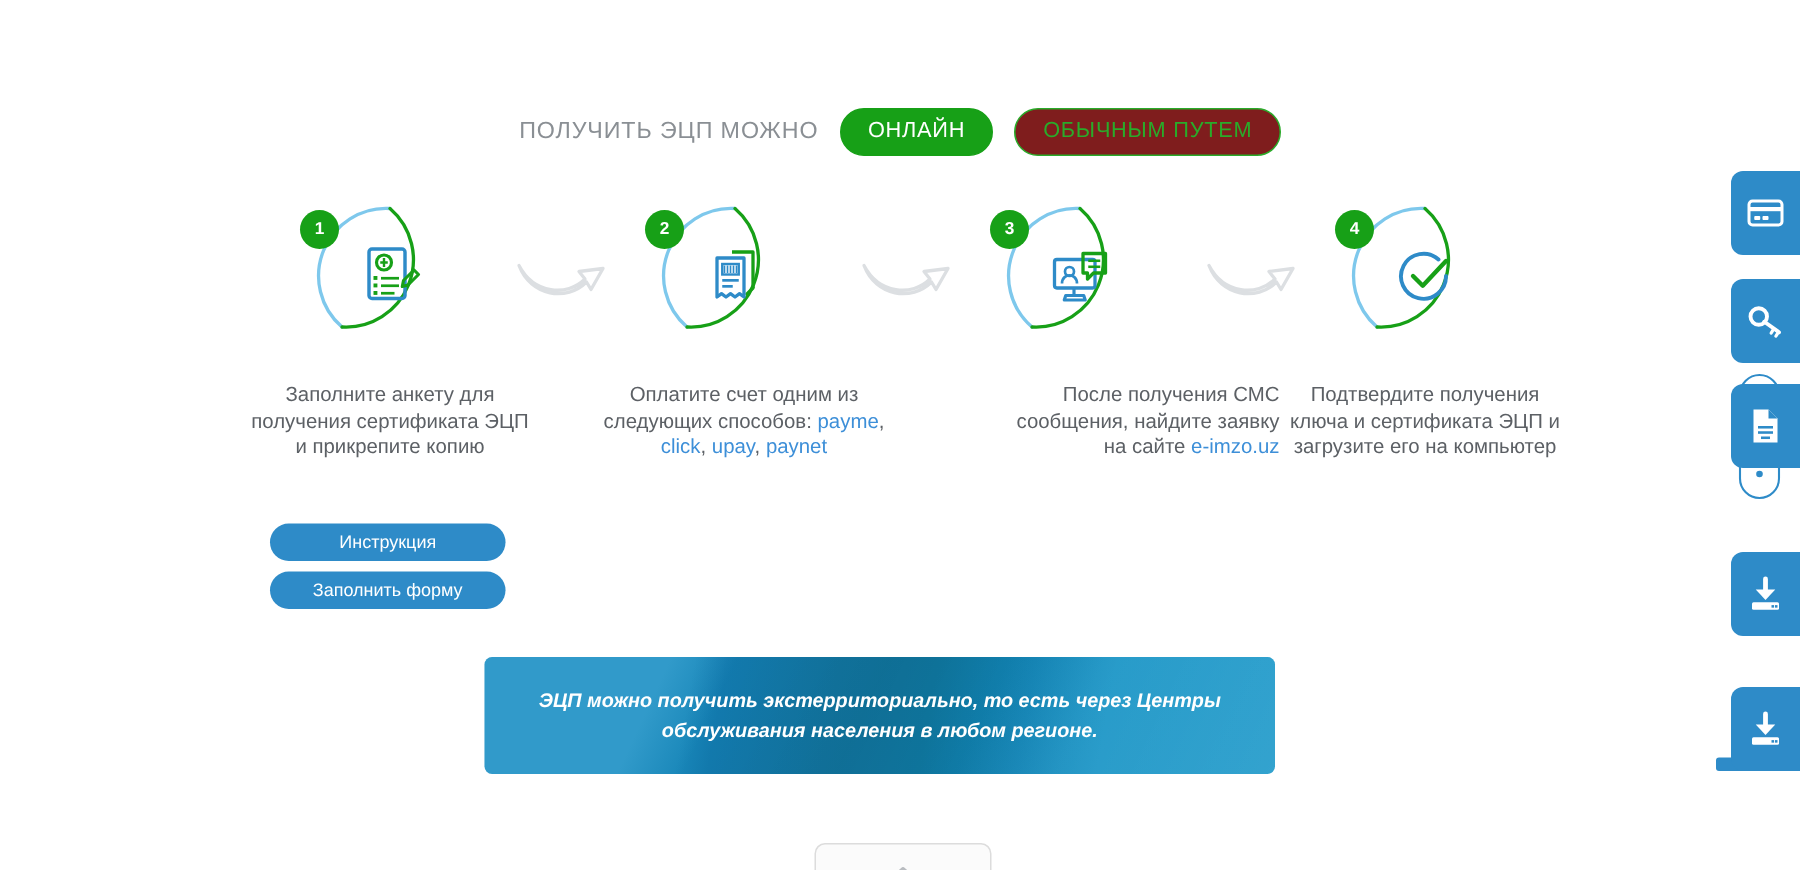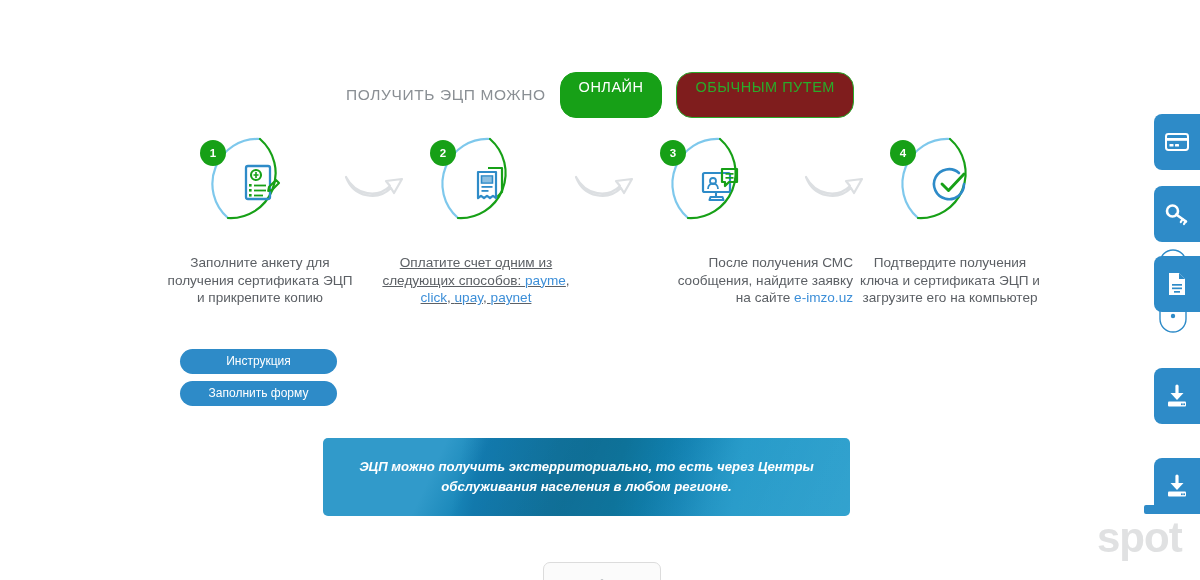--- a/index.html
+++ b/index.html
@@ -14,21 +14,21 @@
   
   .header-row {
     position: absolute; left: 0; top: 72px; width: 1200px;
     display: flex; align-items: center; justify-content: center; gap: 14px;
   }
   .header-label {
     font-size: 15.5px; letter-spacing: .6px; color: #8a8f94; white-space: nowrap;
   }
   .pill {
     font-size: 14.5px; letter-spacing: .5px; line-height: 1;
-    padding: 7px 18px 22px; border-radius: 16px; white-space: nowrap;
+    padding: 7px 18px 8px; border-radius: 16px; white-space: nowrap;
   }
   .pill-solid { background: #17a017; color: #ffffff; border: 1.5px solid #17a017; }
   .pill-outline { background: #7f1d1d; color: #2aab2a; border: 1.5px solid #2aab2a; }
 
   
   .steps {
     position: absolute; left: 155px; top: 130px; width: 900px; height: 200px;
   }
   .step {
     position: absolute; top: 0; width: 210px; text-align: center;
@@ -59,21 +59,21 @@
   .arrow-2 { left: 572px; }
   .arrow-3 { left: 802px; }
 
   
   .descs { position: absolute; left: 155px; top: 254px; width: 900px; }
   .desc {
     position: absolute; top: 0; width: 210px; text-align: center;
     font-size: 13.6px; line-height: 17.5px; color: #5c6065;
   }
   .desc:nth-of-type(1) { left: 0px; }
-  .desc:nth-of-type(2) { left: 216px; text-decoration: underline; }
+  .desc:nth-of-type(2) { left: 236px; }
   .desc:nth-of-type(3) { left: 488px; text-align: right; }
   .desc:nth-of-type(4) { left: 690px; }
   .desc a, .lnk { color: #3d8fd8; text-decoration: none; }
 
   
   .btns { position: absolute; left: 180px; top: 349px; width: 157px; }
   .btn {
     display: block; width: 157px; height: 25px; line-height: 25px;
     border-radius: 13px; background: #2e8bc8; color: #ffffff;
     font-size: 12px; text-align: center; margin-bottom: 7px;
@@ -355,21 +355,20 @@
           <path d="M6.5 10 L13 17 L19.5 10 Z" fill="#ffffff"></path>
           <rect x="4" y="18.5" width="18" height="5" rx="1" fill="#ffffff"></rect>
           <rect x="17" y="20.4" width="1.7" height="1.7" fill="#2e8bc8"></rect>
           <rect x="19.3" y="20.4" width="1.7" height="1.7" fill="#2e8bc8"></rect>
         </svg>
       </span>
     </div>
   </div>
 
   <div class="wm-bar"></div>
-  <div class="watermark">spot</div>
 
   <div class="scroll-top">
     <span>
       <svg width="16" height="10" viewBox="0 0 16 10">
         <path d="M2 8 L8 3 L14 8" fill="none" stroke="#b9bcc0" stroke-width="2" stroke-linecap="round" stroke-linejoin="round"></path>
       </svg>
     </span>
   </div>
 
 </div>

